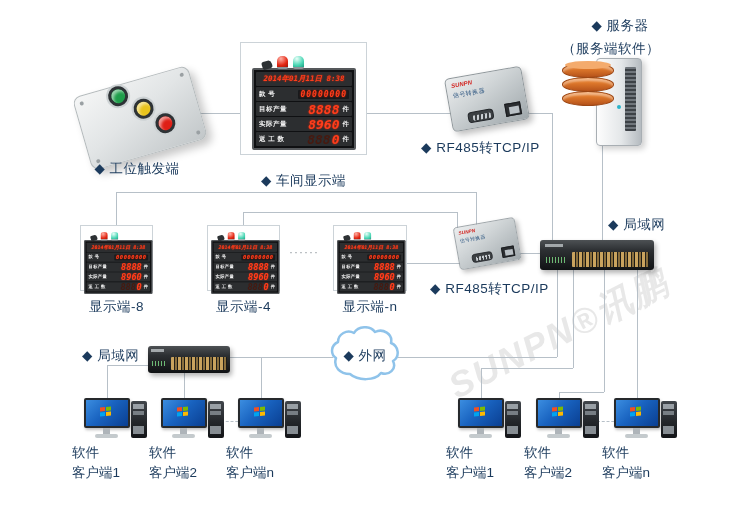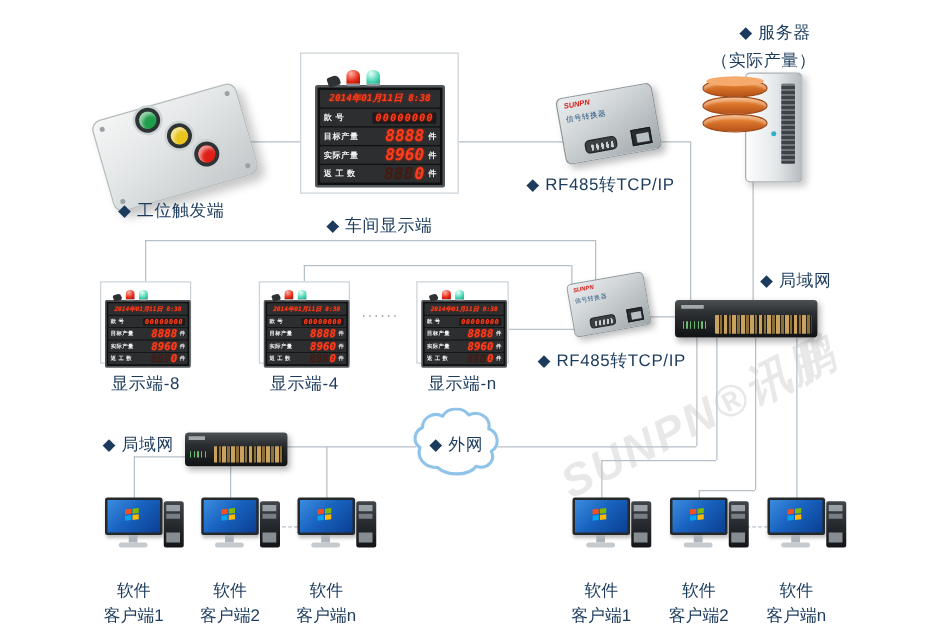--- a/index.html
+++ b/index.html
@@ -110,21 +110,21 @@
   .flag i:nth-child(3){background:#00a4ef;} .flag i:nth-child(4){background:#ffb900;}
   .stand { position:absolute; left:19px; top:30px; width:7px; height:6px; background:#aeb4b9; }
   .base  { position:absolute; left:11px; top:36px; width:23px; height:4px; background:#c4cacd; border-radius:2px; }
   .case  { position:absolute; left:47px; top:3px; width:16px; height:37px; border-radius:2px;
            background:linear-gradient(180deg,#41464b 0%,#24272b 55%,#131518 100%); }
   .bay1 { position:absolute; left:2px; top:3px; width:11px; height:5px; background:#aab1b7; opacity:.85; }
   .bay2 { position:absolute; left:2px; top:10px; width:11px; height:4px; background:#8a9197; opacity:.8; }
   .bay3 { position:absolute; left:2px; bottom:4px; width:11px; height:8px; background:#9aa1a7; opacity:.85; }
 
   .dots { position:absolute; color:#8f979d; font-size:12px; letter-spacing:1px; z-index:2; }
-  .clbl { position:absolute; width:70px; text-align:center; color:#1b3a5c; font-size:13.5px; line-height:20px; z-index:4;margin-top:20px; }
+  .clbl { position:absolute; width:70px; color:#1b3a5c; font-size:13.5px; line-height:20px; z-index:4; }
 </style>
 </head>
 <body>
 
 <div id="stage">
 
   <div class="wm">SUNPN®讯鹏</div>
 
   <div class="ln" style="left:173px;top:113px;width:297px;height:1px"></div>
   <div class="ln" style="left:527px;top:113px;width:25px;height:1px"></div>
@@ -221,21 +221,21 @@
   <div class="server" style="left:562px;top:55px">
     <div class="tower" style="left:34px;top:3px">
       <span class="vent"></span>
         <span class="pwr"></span>
     </div>
     <div class="cyl top" style="left:0;top:8px"></div>
     <div class="cyl" style="left:0;top:22px"></div>
     <div class="cyl" style="left:0;top:36px"></div>
   </div>
   <div class="lbl ctr" style="left:560px;top:17px;width:120px">◆ 服务器</div>
-  <div class="lbl ctr" style="left:551px;top:40px;width:120px">（实际产量）</div>
+  <div class="lbl ctr" style="left:551px;top:40px;width:120px">（服务端软件）</div>
 
   <div class="sw" style="left:540px;top:240px;width:114px;height:30px">
     <span class="tag"></span>
       <span class="leds"></span>
       <span class="ports"></span>
   </div>
   <div class="lbl" style="left:608px;top:216px">◆ 局域网</div>
 
   <div class="conv" style="left:456px;top:222px;transform:scale(.8);transform-origin:top left">
     <div class="body">

